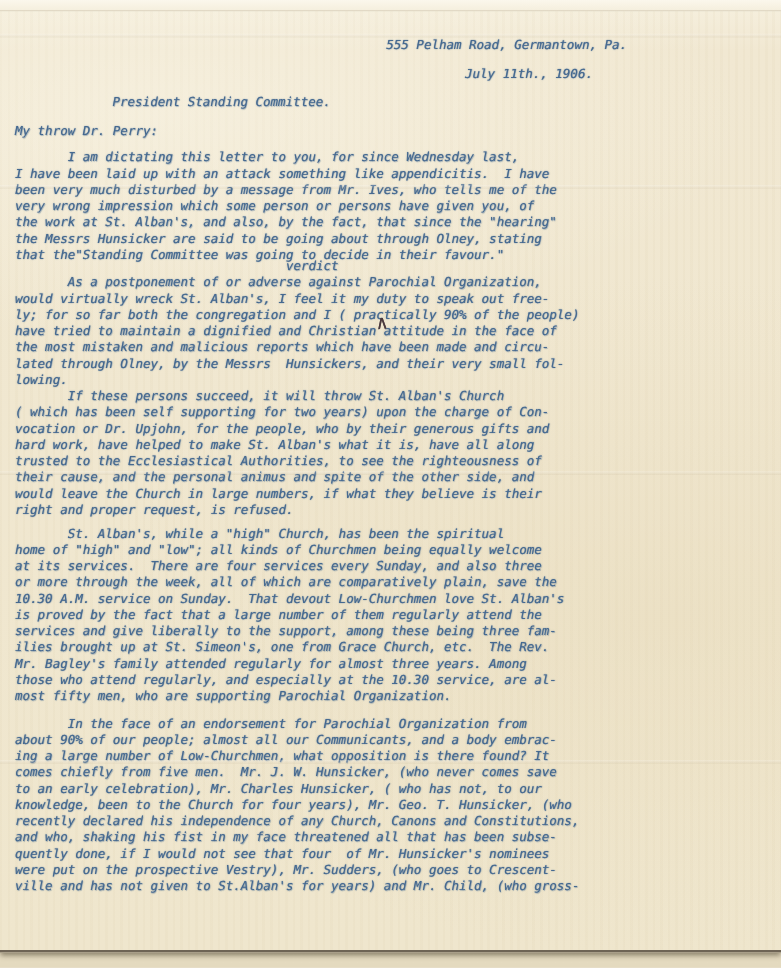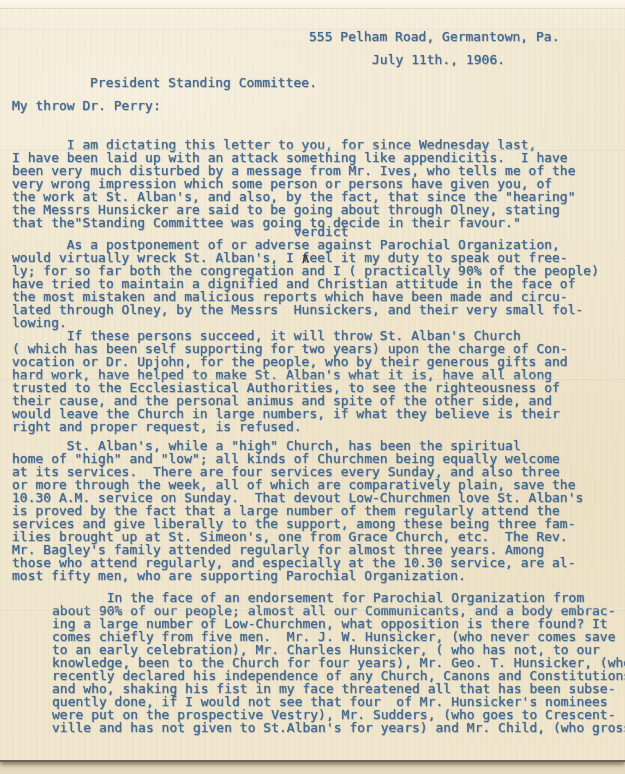--- a/index.html
+++ b/index.html
@@ -28,35 +28,36 @@
     background:linear-gradient(#fbf7ec,#f5efde);
     border-bottom:1px solid rgba(170,150,110,.3);
   }
   .crease{
     position:absolute;left:0;width:625px;height:3px;opacity:.55;
     background:linear-gradient(rgba(255,255,255,.4), rgba(150,130,95,.18));
     pointer-events:none;
   }
   .c1{top:27px}.c2{top:148px}.c3{top:377px}.c4{top:608px}
   .ink{
-    font-size:13px;line-height:13px;
+    font-size:10px;line-height:13px;
     color:#456990;
     text-shadow:0 0 1px rgba(69,105,144,.85), .5px .5px .6px rgba(69,105,144,.35);
     white-space:pre;
+    font-style:italic;
   }
   .address{padding-left:297px;}
   .date{margin-top:10px;padding-left:360px;}
   .recipient{margin-top:18px;}
   .recipient-title{margin-top:10px;padding-left:78px;}
   .salutation{margin-top:10px;}
-  .p1{margin-top:26px;}
+  .p1{margin-top:8px;}
   .p2{margin-top:-4px;}
   .p3{}
   .p4{margin-top:6px;}
-  .p5{margin-top:9px;margin-left:40px;}
+  .p5{margin-top:9px;}
   .caret{
     position:absolute;left:301px;top:251px;
     font-size:15px;line-height:15px;
     color:#4a3a3e;transform:rotate(-4deg);
     text-shadow:0 0 .5px rgba(74,58,62,.8);
   }
 </style>
 </head>
 <body>
 

